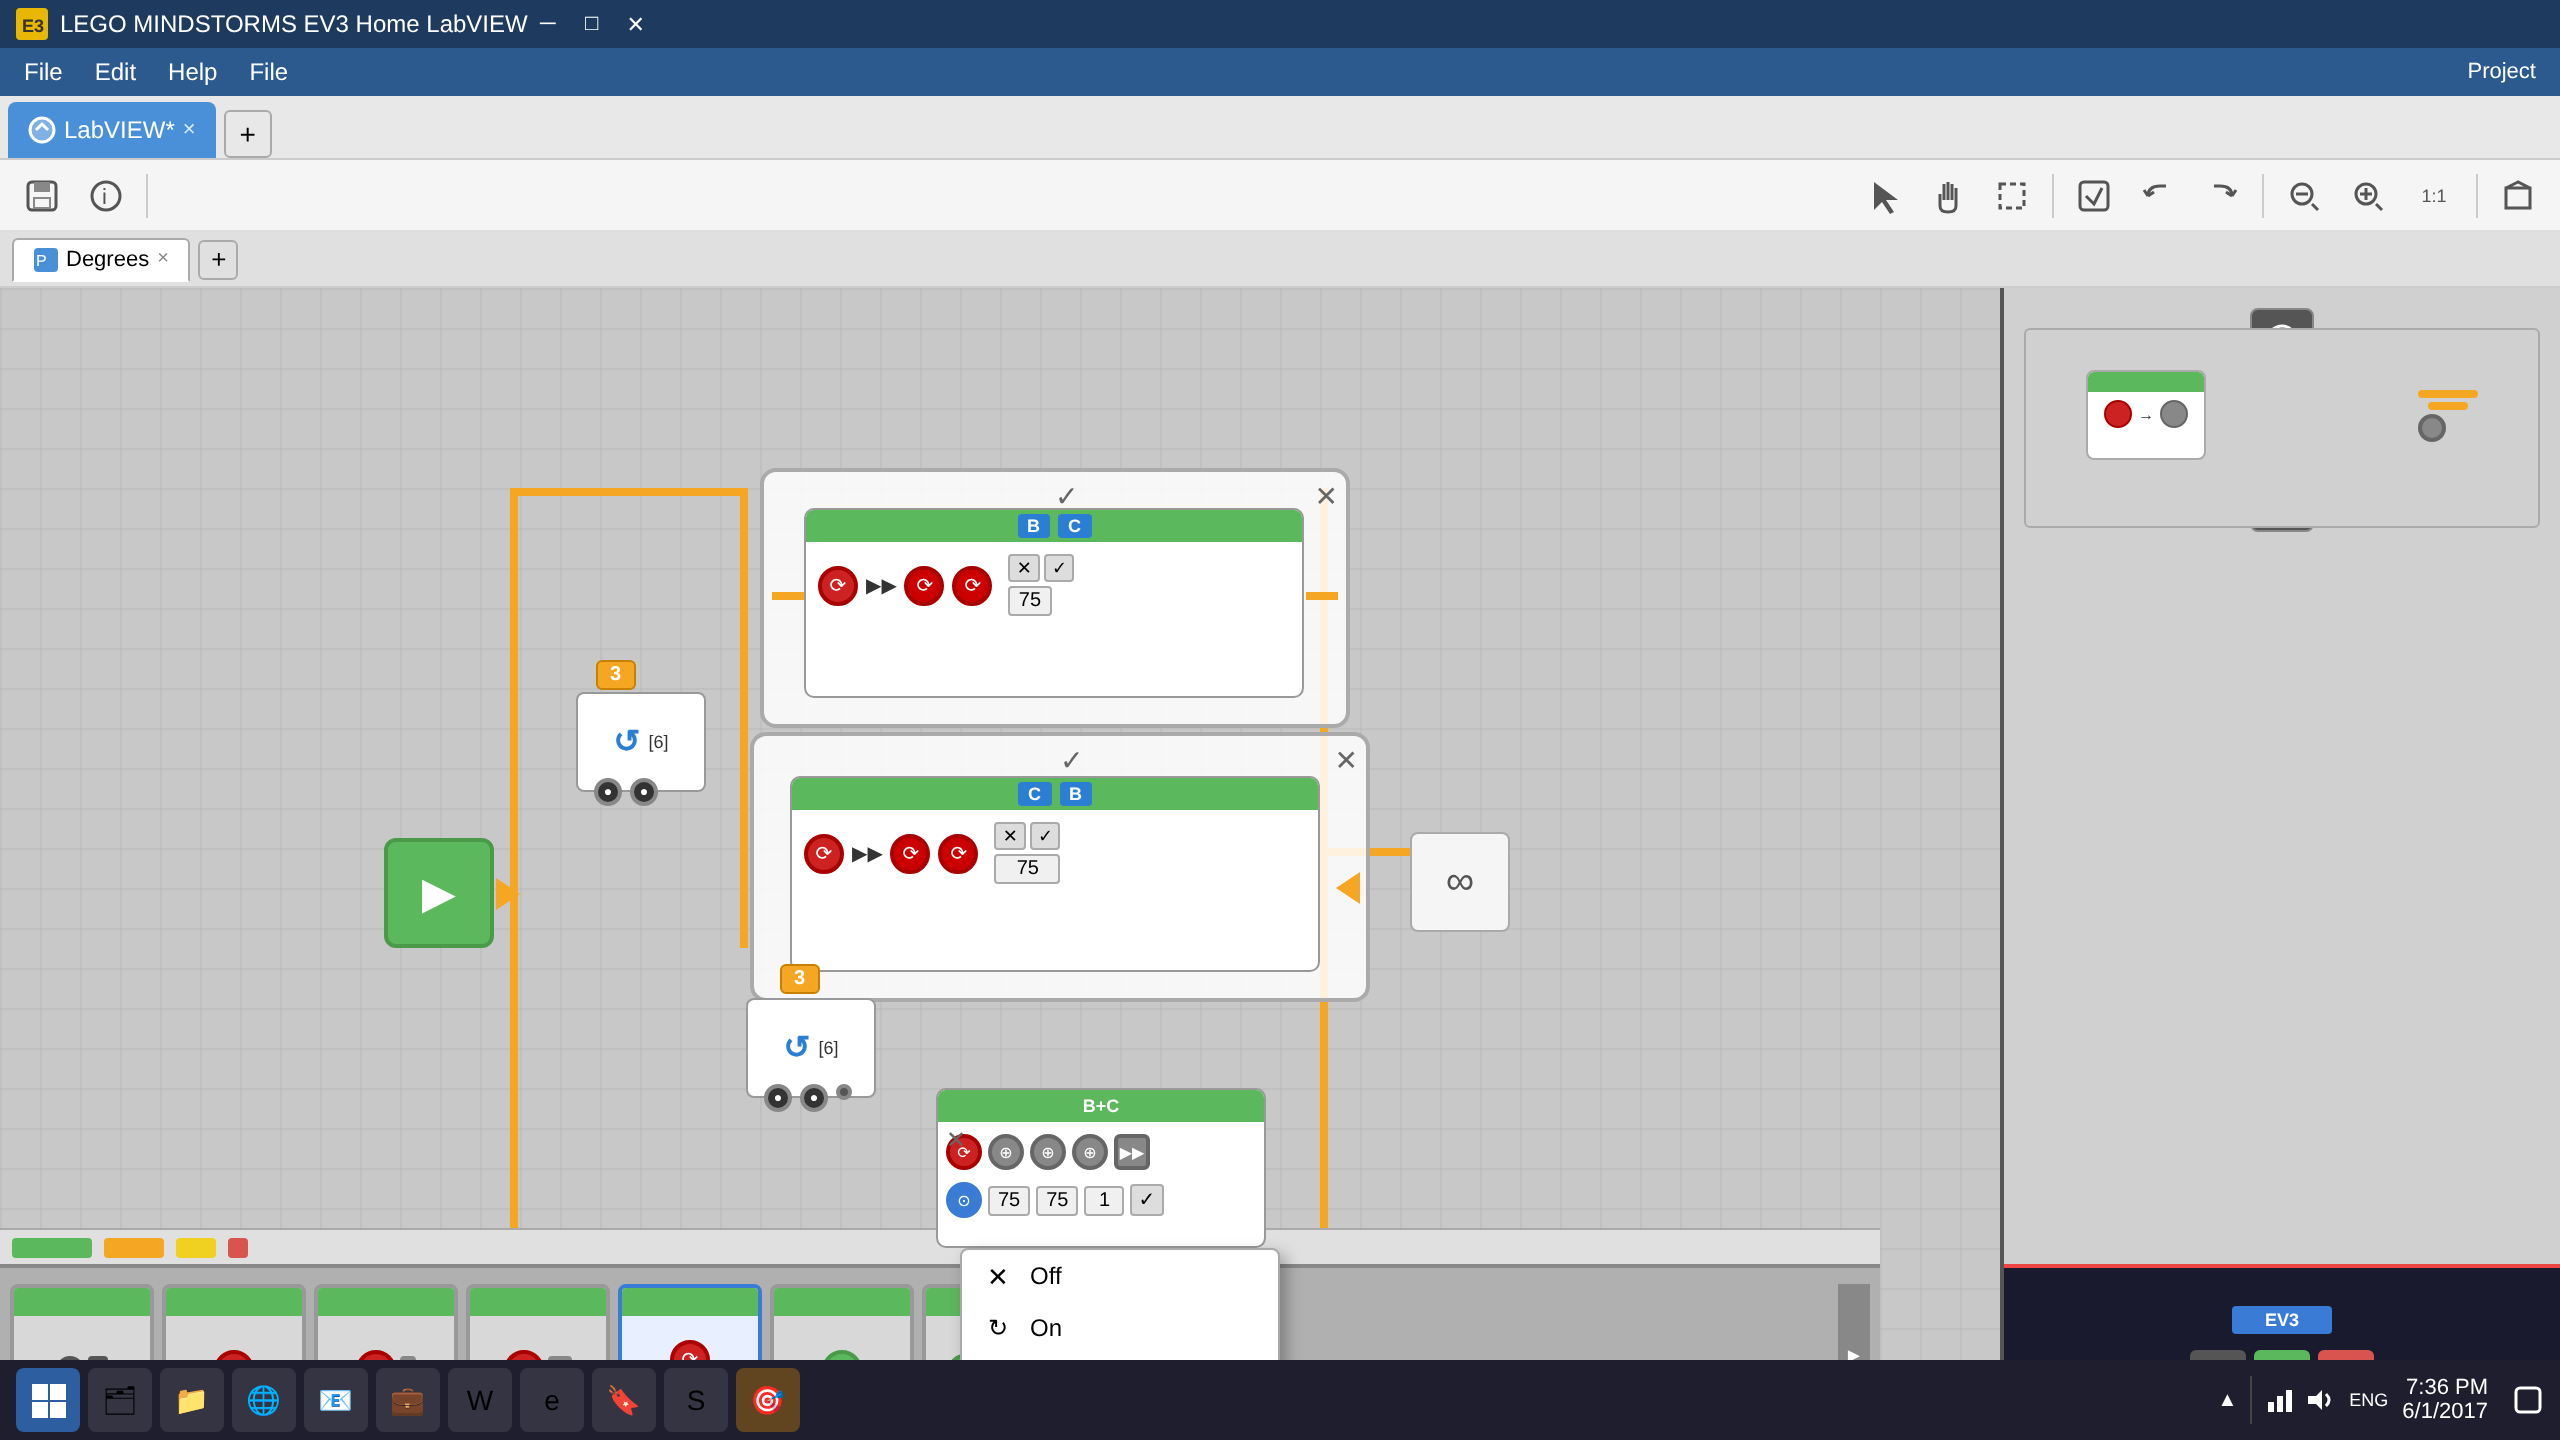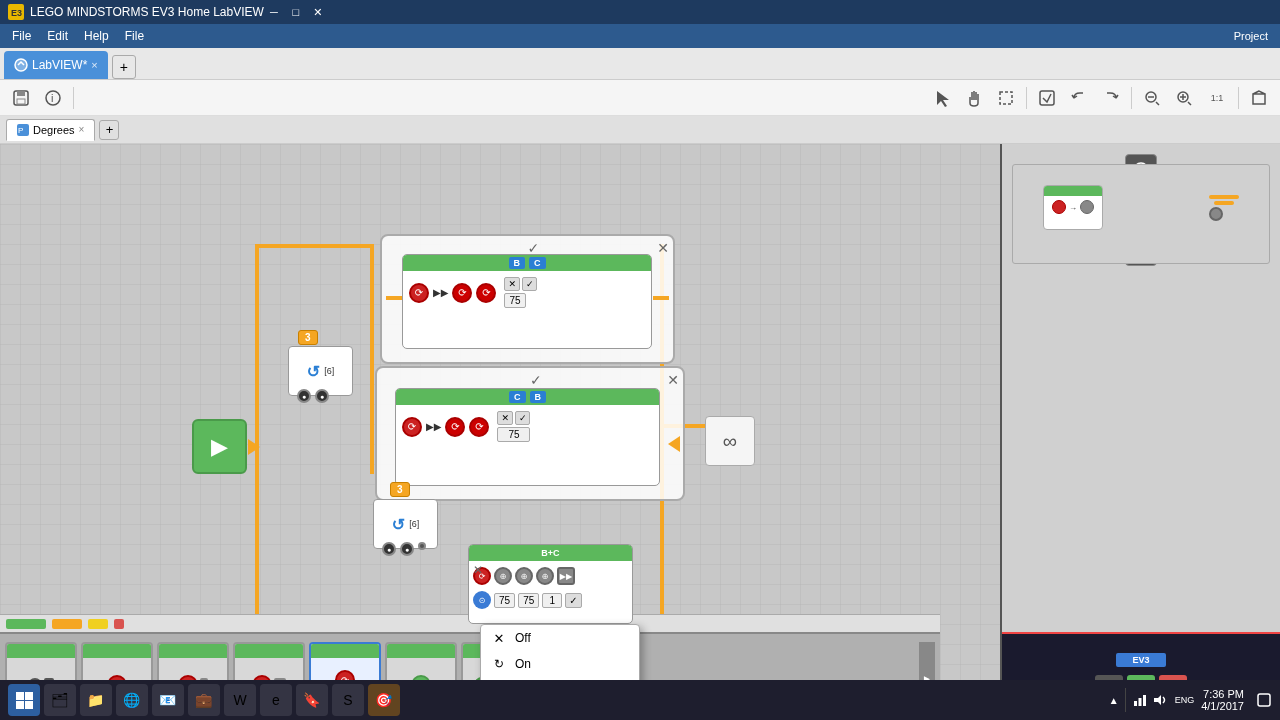--- a/index.html
+++ b/index.html
@@ -965,21 +965,21 @@
     </div>
     <div class="sys-tray-icon">
       <svg width="14" height="14" viewBox="0 0 14 14">
           <polygon points="1,5 5,5 8,2 8,12 5,9 1,9" fill="white"></polygon>
           <path d="M10 4 Q13 7 10 10" fill="none" stroke="white" stroke-width="1.5"></path>
         </svg>
     </div>
     <div style="color:white;font-size:9px;cursor:pointer;padding:0 3px;">ENG</div>
     <div class="taskbar-time">
       <div>7:36 PM</div>
-      <div>4/1/2017</div>
+      <div>6/1/2017</div>
     </div>
     <div class="sys-tray-icon">
       <svg width="14" height="14" viewBox="0 0 14 14">
           <rect x="1" y="1" width="12" height="12" rx="2" fill="none" stroke="white" stroke-width="1.5"></rect>
         </svg>
     </div>
   </div>
 </div>
 
 </body></html>

